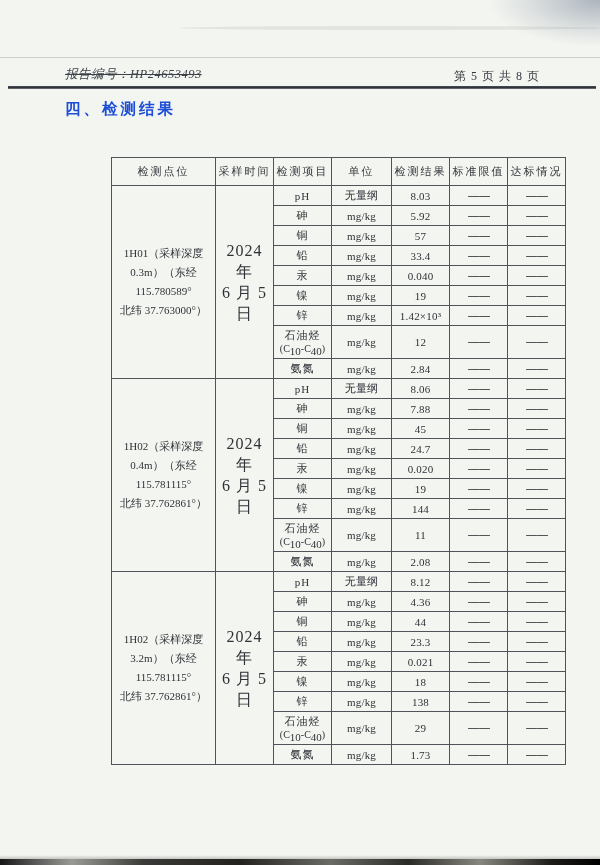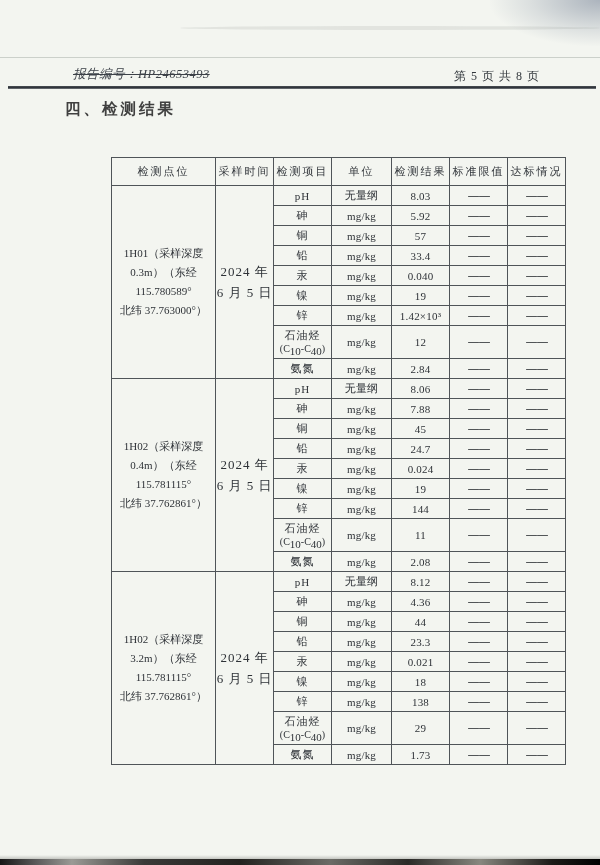--- a/index.html
+++ b/index.html
@@ -34,37 +34,37 @@
   .bottom-fade{
     position:absolute;bottom:6px;left:0;right:0;height:4px;
     background:linear-gradient(180deg,rgba(60,60,55,0) 0%,rgba(60,60,55,.25) 100%);
   }
   
   .page-header{
     position:absolute;top:66px;left:65px;right:60px;height:20px;
     font-size:12.5px;color:#3c4148;
   }
   .report-number{
-    position:absolute;left:8px;top:0;
+    position:absolute;left:0;top:0;
     font-style:italic;
     text-decoration:line-through;
     text-decoration-thickness:1.2px;
     letter-spacing:.5px;
   }
   .page-indicator{
     position:absolute;right:0;top:2px;
     letter-spacing:1px;font-size:12px;color:#33383d;
   }
   .header-rule{
     position:absolute;top:86px;left:8px;width:588px;height:3px;
     background:linear-gradient(180deg,#4a4f55 0%,#2e3339 55%,#7a7f84 100%);
   }
   .section-title{
     position:absolute;top:99px;left:65px;
-    font-size:15.5px;font-weight:bold;color:#404040;letter-spacing:3px;
+    font-size:15.5px;font-weight:bold;color:#1d4ed8;letter-spacing:3px;
   }
   .table-title{
     position:absolute;top:131px;left:65px;
     font-size:14px;font-weight:bold;color:#24282d;letter-spacing:1px;
   }
   
   .tbl-wrap{position:absolute;top:157px;left:67px;padding-left:44px;}
   table{border-collapse:collapse;table-layout:fixed;width:454px;}
   th,td{
     border:1px solid #4f5458;
@@ -72,21 +72,21 @@
     text-align:center;vertical-align:middle;
     font-size:11px;color:#2e3237;
     overflow:hidden;
   }
   thead tr{height:28px;}
   th{font-weight:normal;letter-spacing:2px;color:#33373c;}
   tbody tr.normal{height:20px;}
   tbody tr.tall{height:33px;margin-top:20px;}
   td.loc{font-size:11px;line-height:19px;letter-spacing:0;}
   td.loc div{white-space:nowrap;}
-  td.date{font-size:13px;line-height:21px;letter-spacing:1px;}
+  td.date{font-size:16px;line-height:21px;letter-spacing:1px;}
   td.item{letter-spacing:1px;}
   td.item .sub-line{font-size:10px;letter-spacing:0;}
   td.item sub{font-size:11px;font-family:Liberation Serif, serif;}
   td.unit,td.result{letter-spacing:.2px;}
   td.dash-cell{
     color:#3b3f43;font-size:12px;letter-spacing:-1px;
     font-family:"DejaVu Sans","Liberation Sans",sans-serif;
   }
 </style>
 </head>
@@ -264,21 +264,21 @@
             <td class="unit">mg/kg</td>
             <td class="result">24.7</td>
             <td class="dash-cell">——</td>
             <td class="dash-cell">——</td>
           </tr>
           <tr class="normal">
             <td class="item">
               <div>汞</div>
             </td>
             <td class="unit">mg/kg</td>
-            <td class="result">0.024</td>
+            <td class="result">0.020</td>
             <td class="dash-cell">——</td>
             <td class="dash-cell">——</td>
           </tr>
           <tr class="normal">
             <td class="item">
               <div>镍</div>
             </td>
             <td class="unit">mg/kg</td>
             <td class="result">19</td>
             <td class="dash-cell">——</td>

